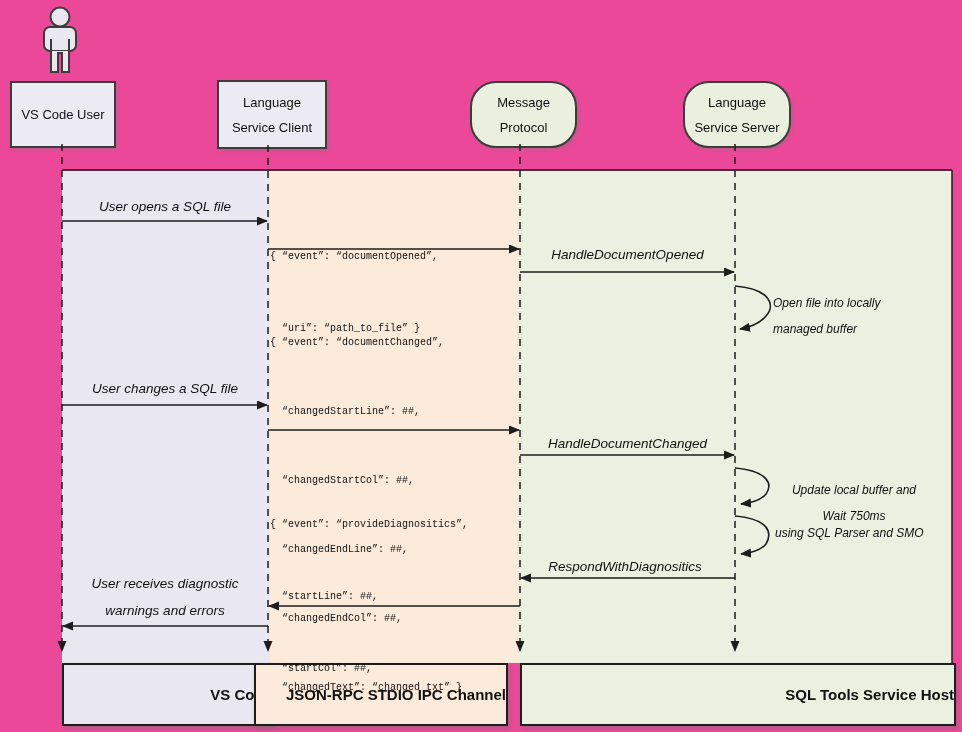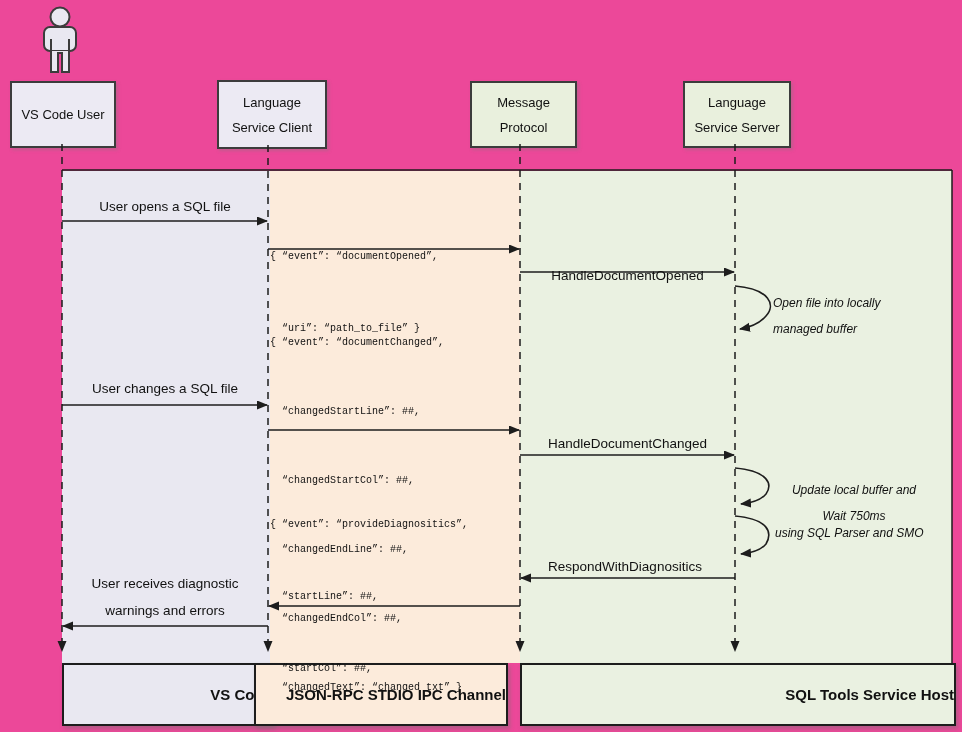--- a/index.html
+++ b/index.html
@@ -6,26 +6,26 @@
   #stage{position:relative;width:962px;height:732px;background:#ec4899;overflow:hidden;
          font-family:"Liberation Sans",sans-serif;color:#111;}
   .band{position:absolute;}
   .band-lavender{background:#e9e8f1;}
   .band-peach{background:#fcebdb;}
   .band-green{background:#eaf1e1;}
   .hbox{position:absolute;border:2px solid #3c3c3c;display:flex;flex-direction:column;
         align-items:center;justify-content:center;text-align:center;font-size:13px;
         line-height:25px;box-shadow:2px 2px 3px rgba(120,120,120,.35);}
   .hbox-lavender{background:#eceaf3;}
-  .hbox-green{background:#e9f0dd;}
+  .hbox-green{background:#e9f0dd;border-radius:26px;}
   .bbox{position:absolute;border:2px solid #1d1d1d;display:flex;align-items:center;
         justify-content:flex-end;font-size:15px;font-weight:bold;
         box-shadow:2px 3px 4px rgba(110,110,110,.45);}
   svg{position:absolute;left:0;top:0;}
-  .ilabel{position:absolute;font-size:13.5px;}
+  .ilabel{position:absolute;font-style:italic;font-size:13.5px;}
   .center{text-align:center;}
   .mono{position:absolute;font-family:Liberation Mono, monospace;font-size:10px;
         white-space:pre;}
   .lh23{line-height:23px;} .lh24{line-height:24px;}
   .note{position:absolute;font-style:italic;font-size:12px;line-height:26px;}
 </style>
 </head>
 <body>
 
 <div id="stage">
@@ -97,21 +97,21 @@
     </g>
 
     <g stroke="#1d1d1d" stroke-width="1.6" fill="none">
       <path d="M735,286 C770,289 776,305 766,316 C760,323 751,327 740,329" marker-end="url(#arr)"></path>
       <path d="M735,468 C768,471 773,484 766,494 C761,500 752,503 741,504" marker-end="url(#arr)"></path>
       <path d="M735,516 C768,519 773,532 766,544 C761,550 752,553 741,554" marker-end="url(#arr)"></path>
     </g>
   </svg>
 
   <div class="ilabel center" style="left:62px;top:199px;width:206px;">User opens a SQL file</div>
-  <div class="ilabel center" style="left:520px;top:268px;width:215px;">HandleDocumentOpened</div>
+  <div class="ilabel center" style="left:520px;top:247px;width:215px;">HandleDocumentOpened</div>
   <div class="ilabel center" style="left:62px;top:381px;width:206px;">User changes a SQL file</div>
   <div class="ilabel center" style="left:520px;top:436px;width:215px;">HandleDocumentChanged</div>
   <div class="ilabel center" style="left:520px;top:559px;width:210px;">RespondWithDiagnositics</div>
   <div class="ilabel center" style="left:62px;top:570px;width:206px;line-height:27px;">
     <div>User receives diagnostic</div>
     <div>warnings and errors</div>
   </div>
 
   <div class="note" style="left:773px;top:290px;">
     <div>Open file into locally</div>

